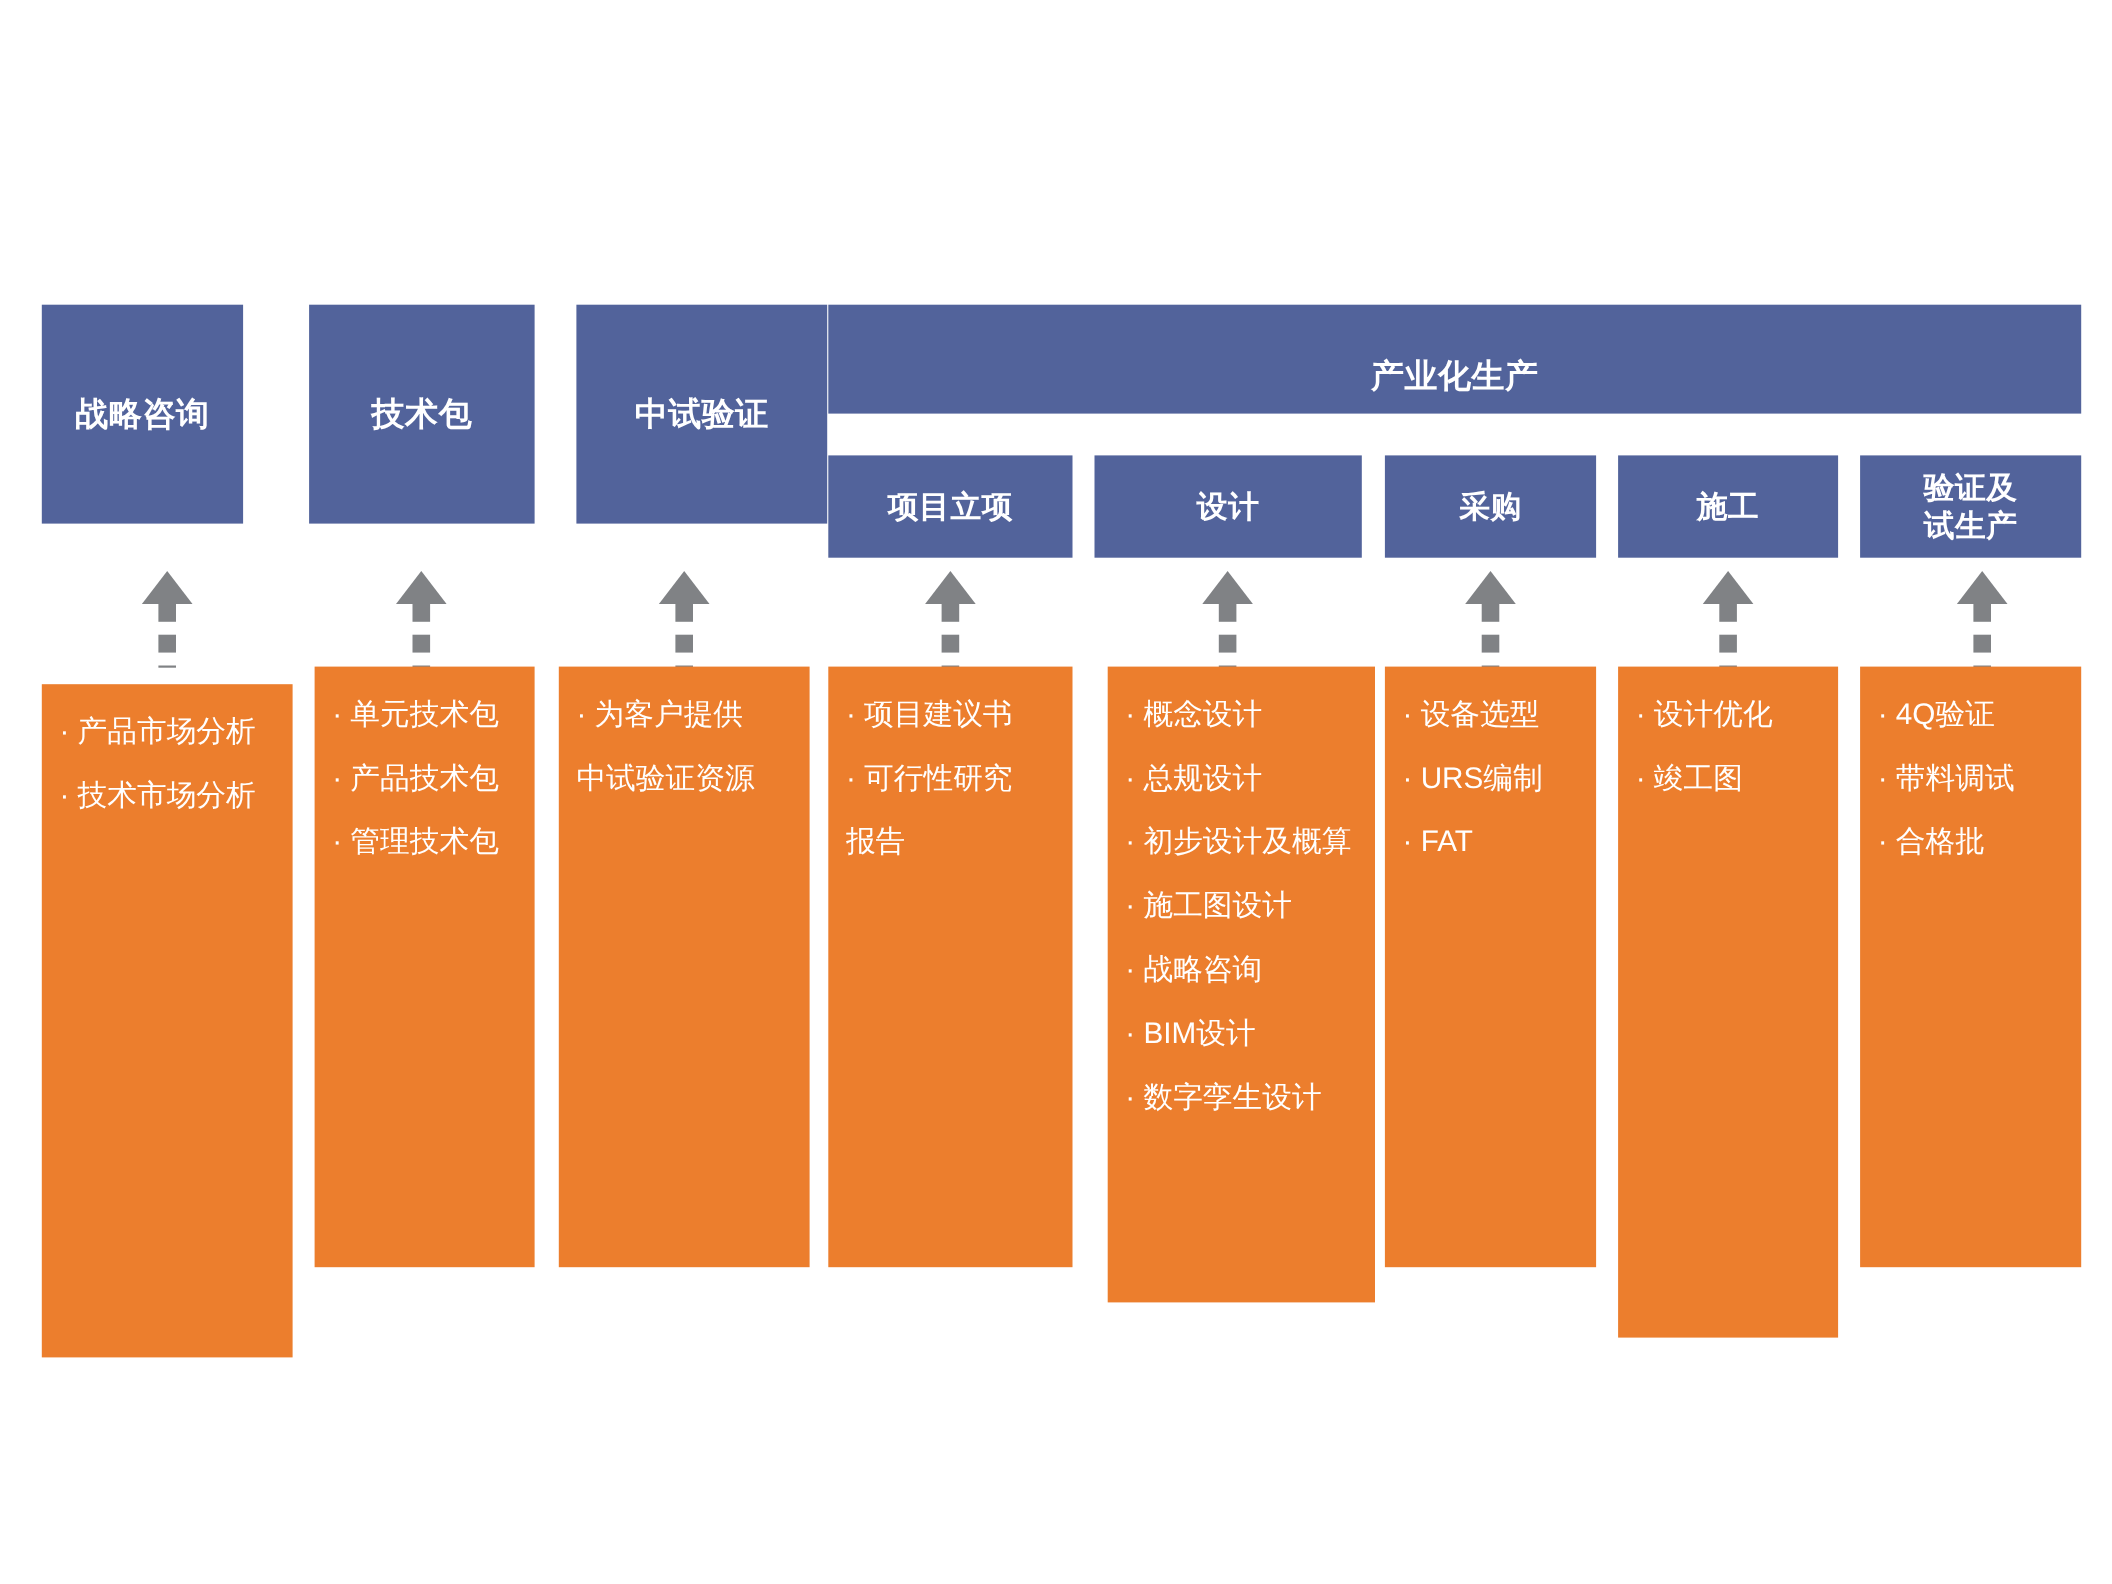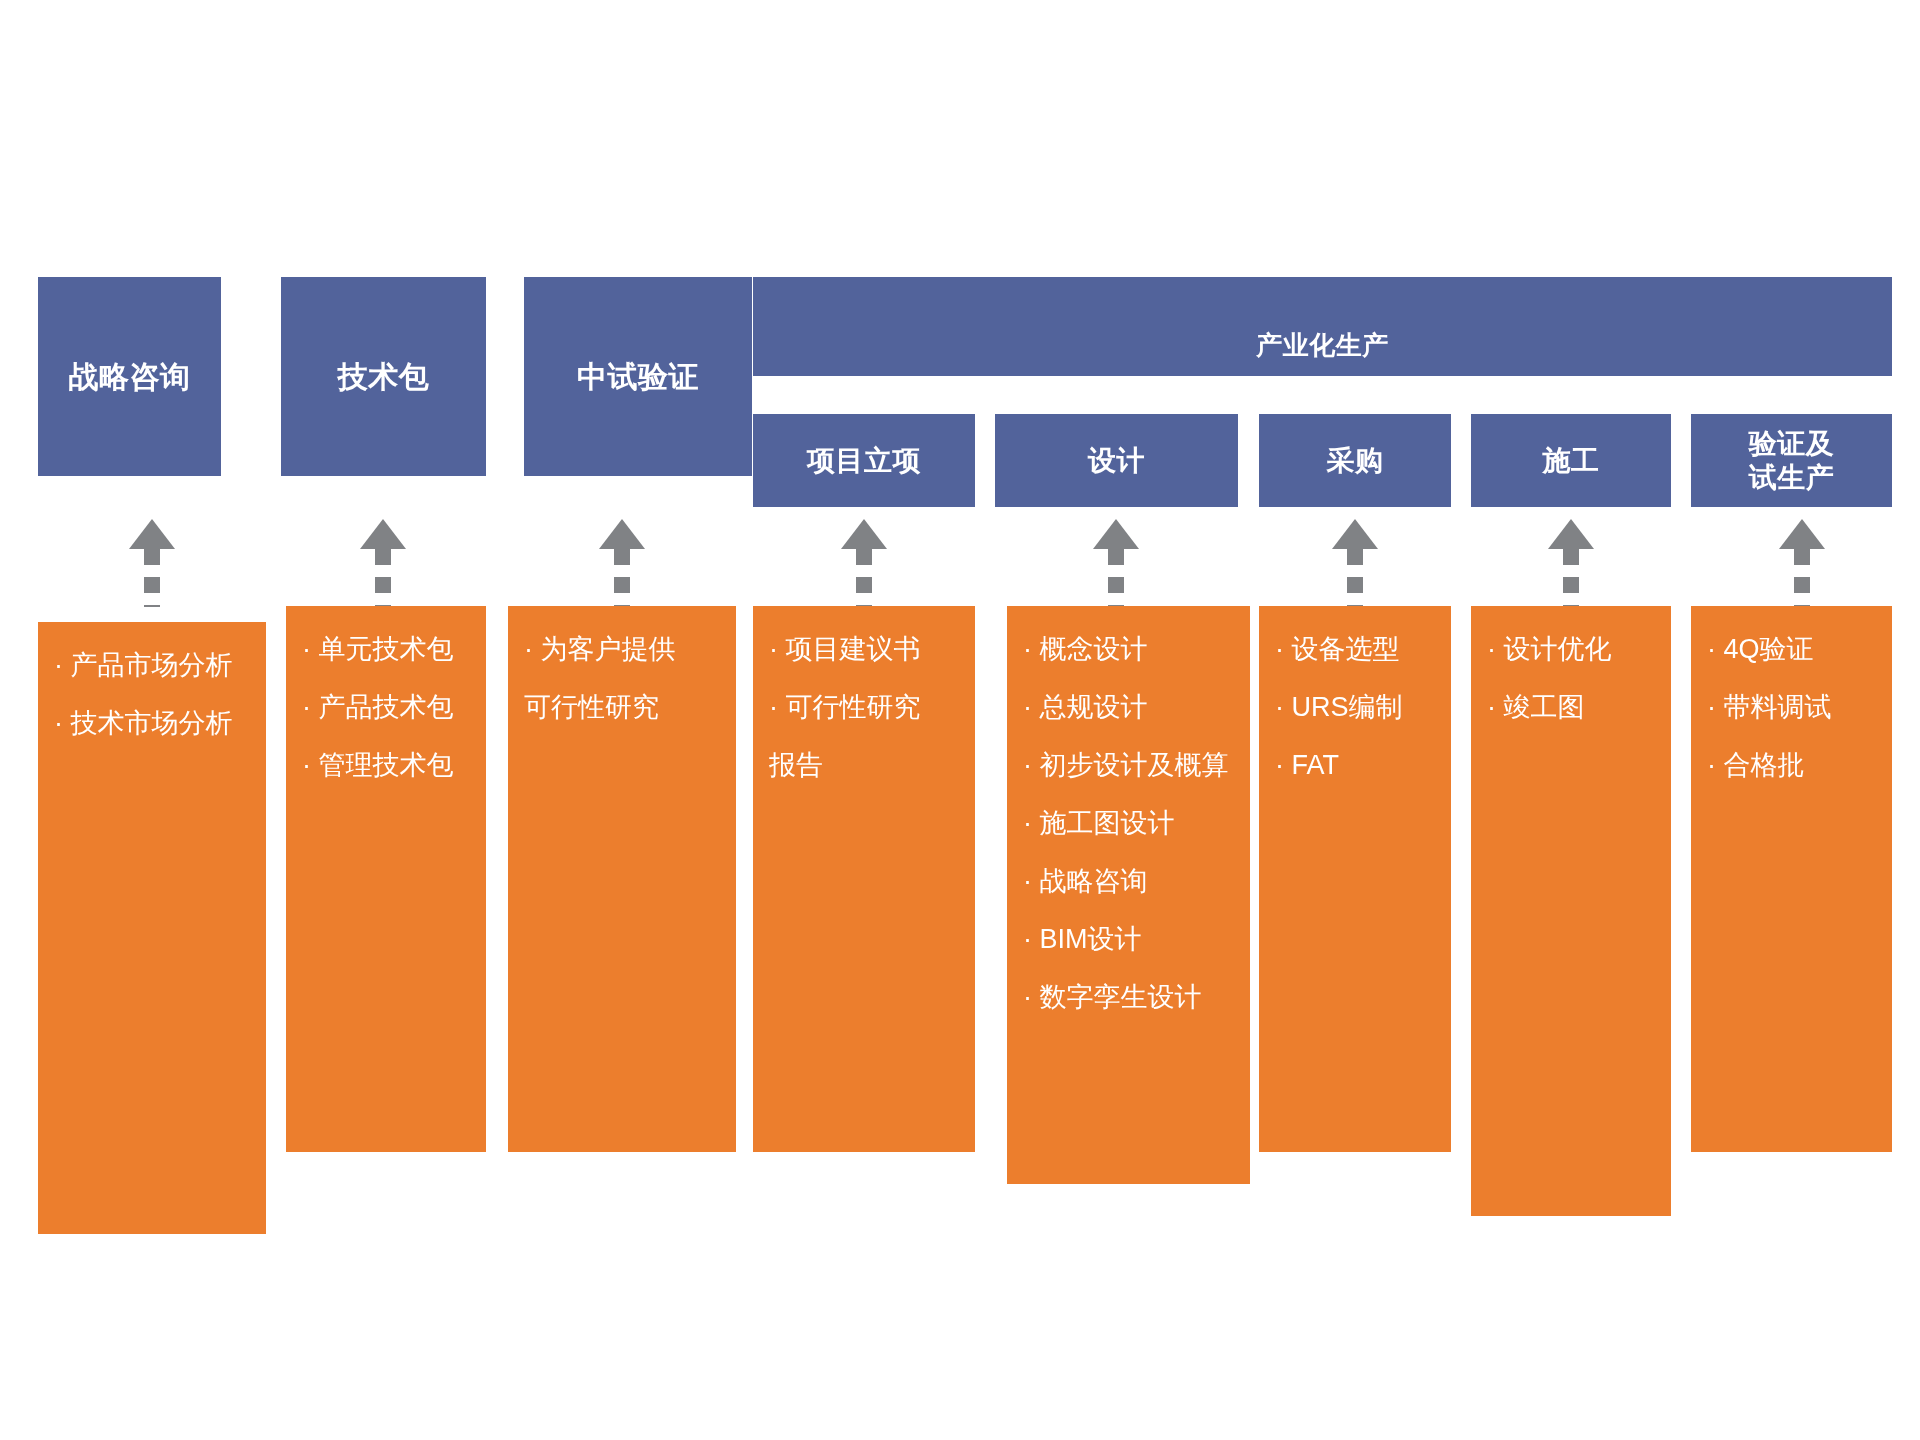--- a/index.html
+++ b/index.html
@@ -34,23 +34,23 @@
     text-align: center;
     font-weight: bold;
     line-height: 1.18;
     letter-spacing: 0.5px;
     box-sizing: border-box;
   }
   .blue-box.lvl1 {
     font-size: 30px;
   }
   .blue-box.banner {
-    font-size: 26px;
-    align-items: center;
-    padding-top: 38px;
+    font-size: 30px;
+    align-items: flex-start;
+    padding-top: 48px;
   }
   .blue-box.lvl2 {
     font-size: 28px;
   }
 
   
   .orange-box {
     position: absolute;
     background: #ec7e2d;
     box-sizing: border-box;
@@ -192,21 +192,21 @@
     <ul>
       <li>· 单元技术包</li>
       <li>· 产品技术包</li>
       <li>· 管理技术包</li>
     </ul>
   </div>
 
   <div class="orange-box" style="left:508px; top:606px; width:228px; height:546px;">
     <ul>
       <li>· 为客户提供</li>
-      <li>可行性研究</li>
+      <li>中试验证资源</li>
     </ul>
   </div>
 
   <div class="orange-box" style="left:753px; top:606px; width:222px; height:546px;">
     <ul>
       <li>· 项目建议书</li>
       <li>· 可行性研究</li>
       <li>报告</li>
     </ul>
   </div>

